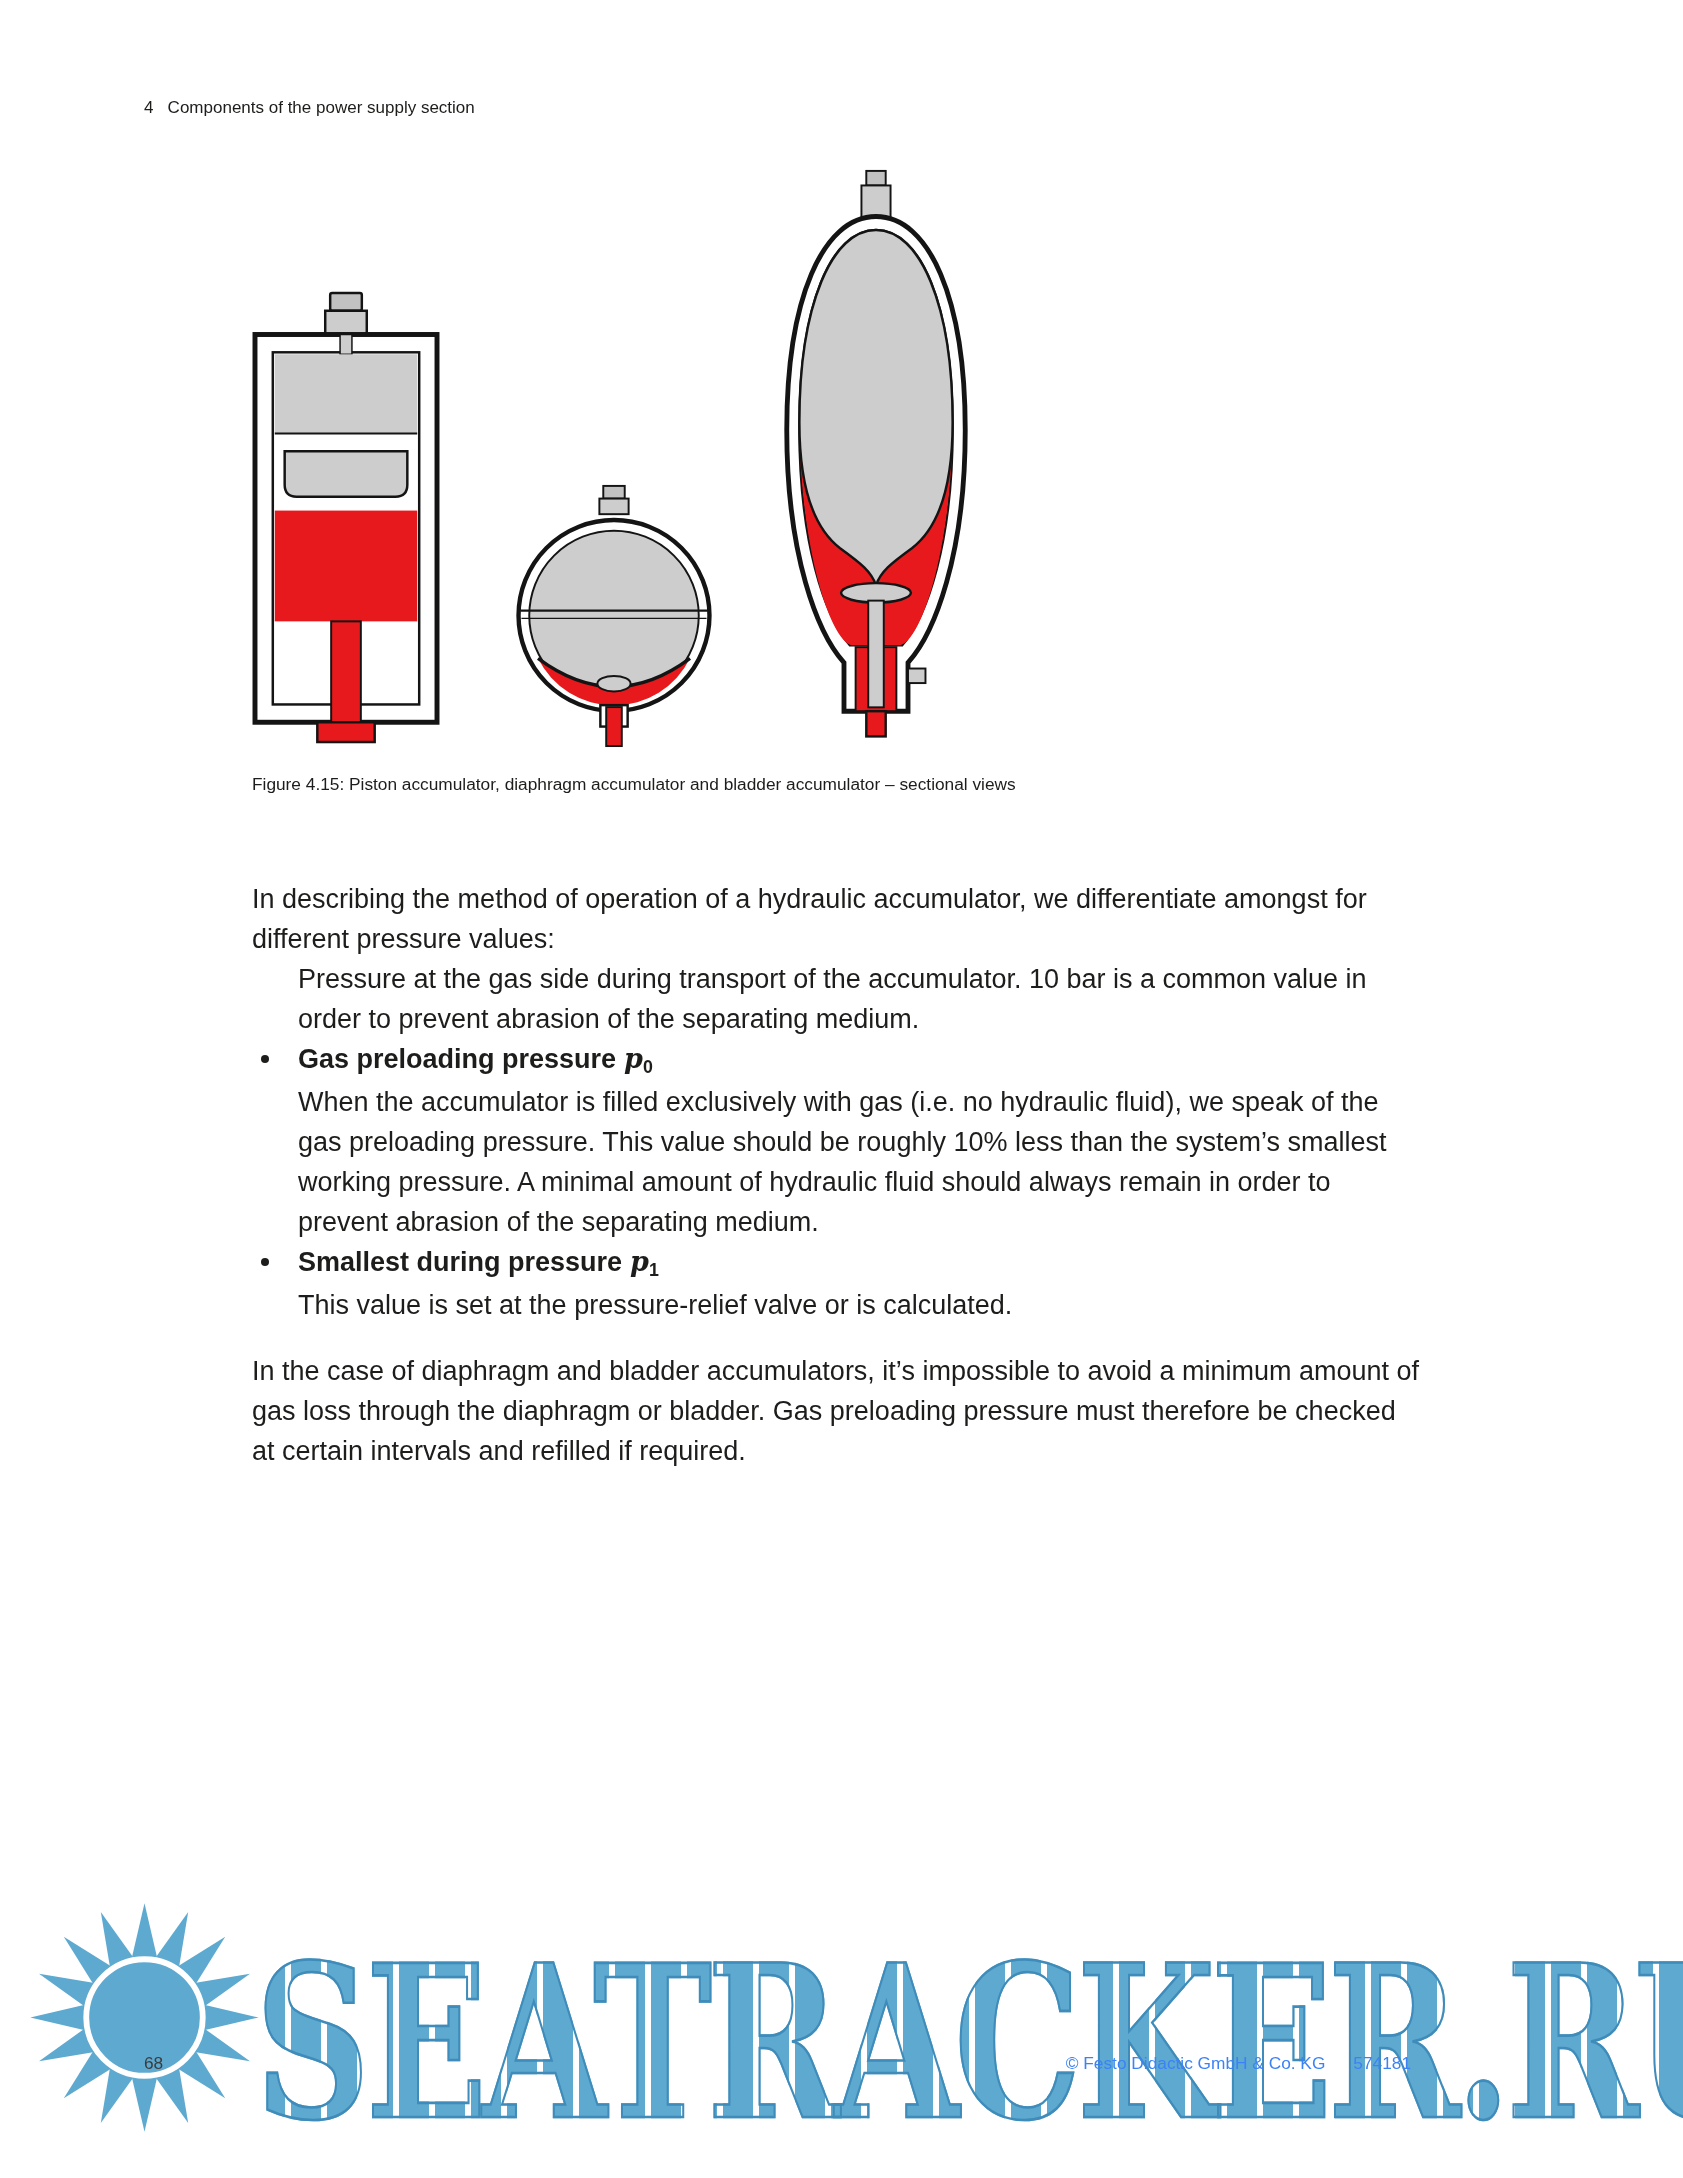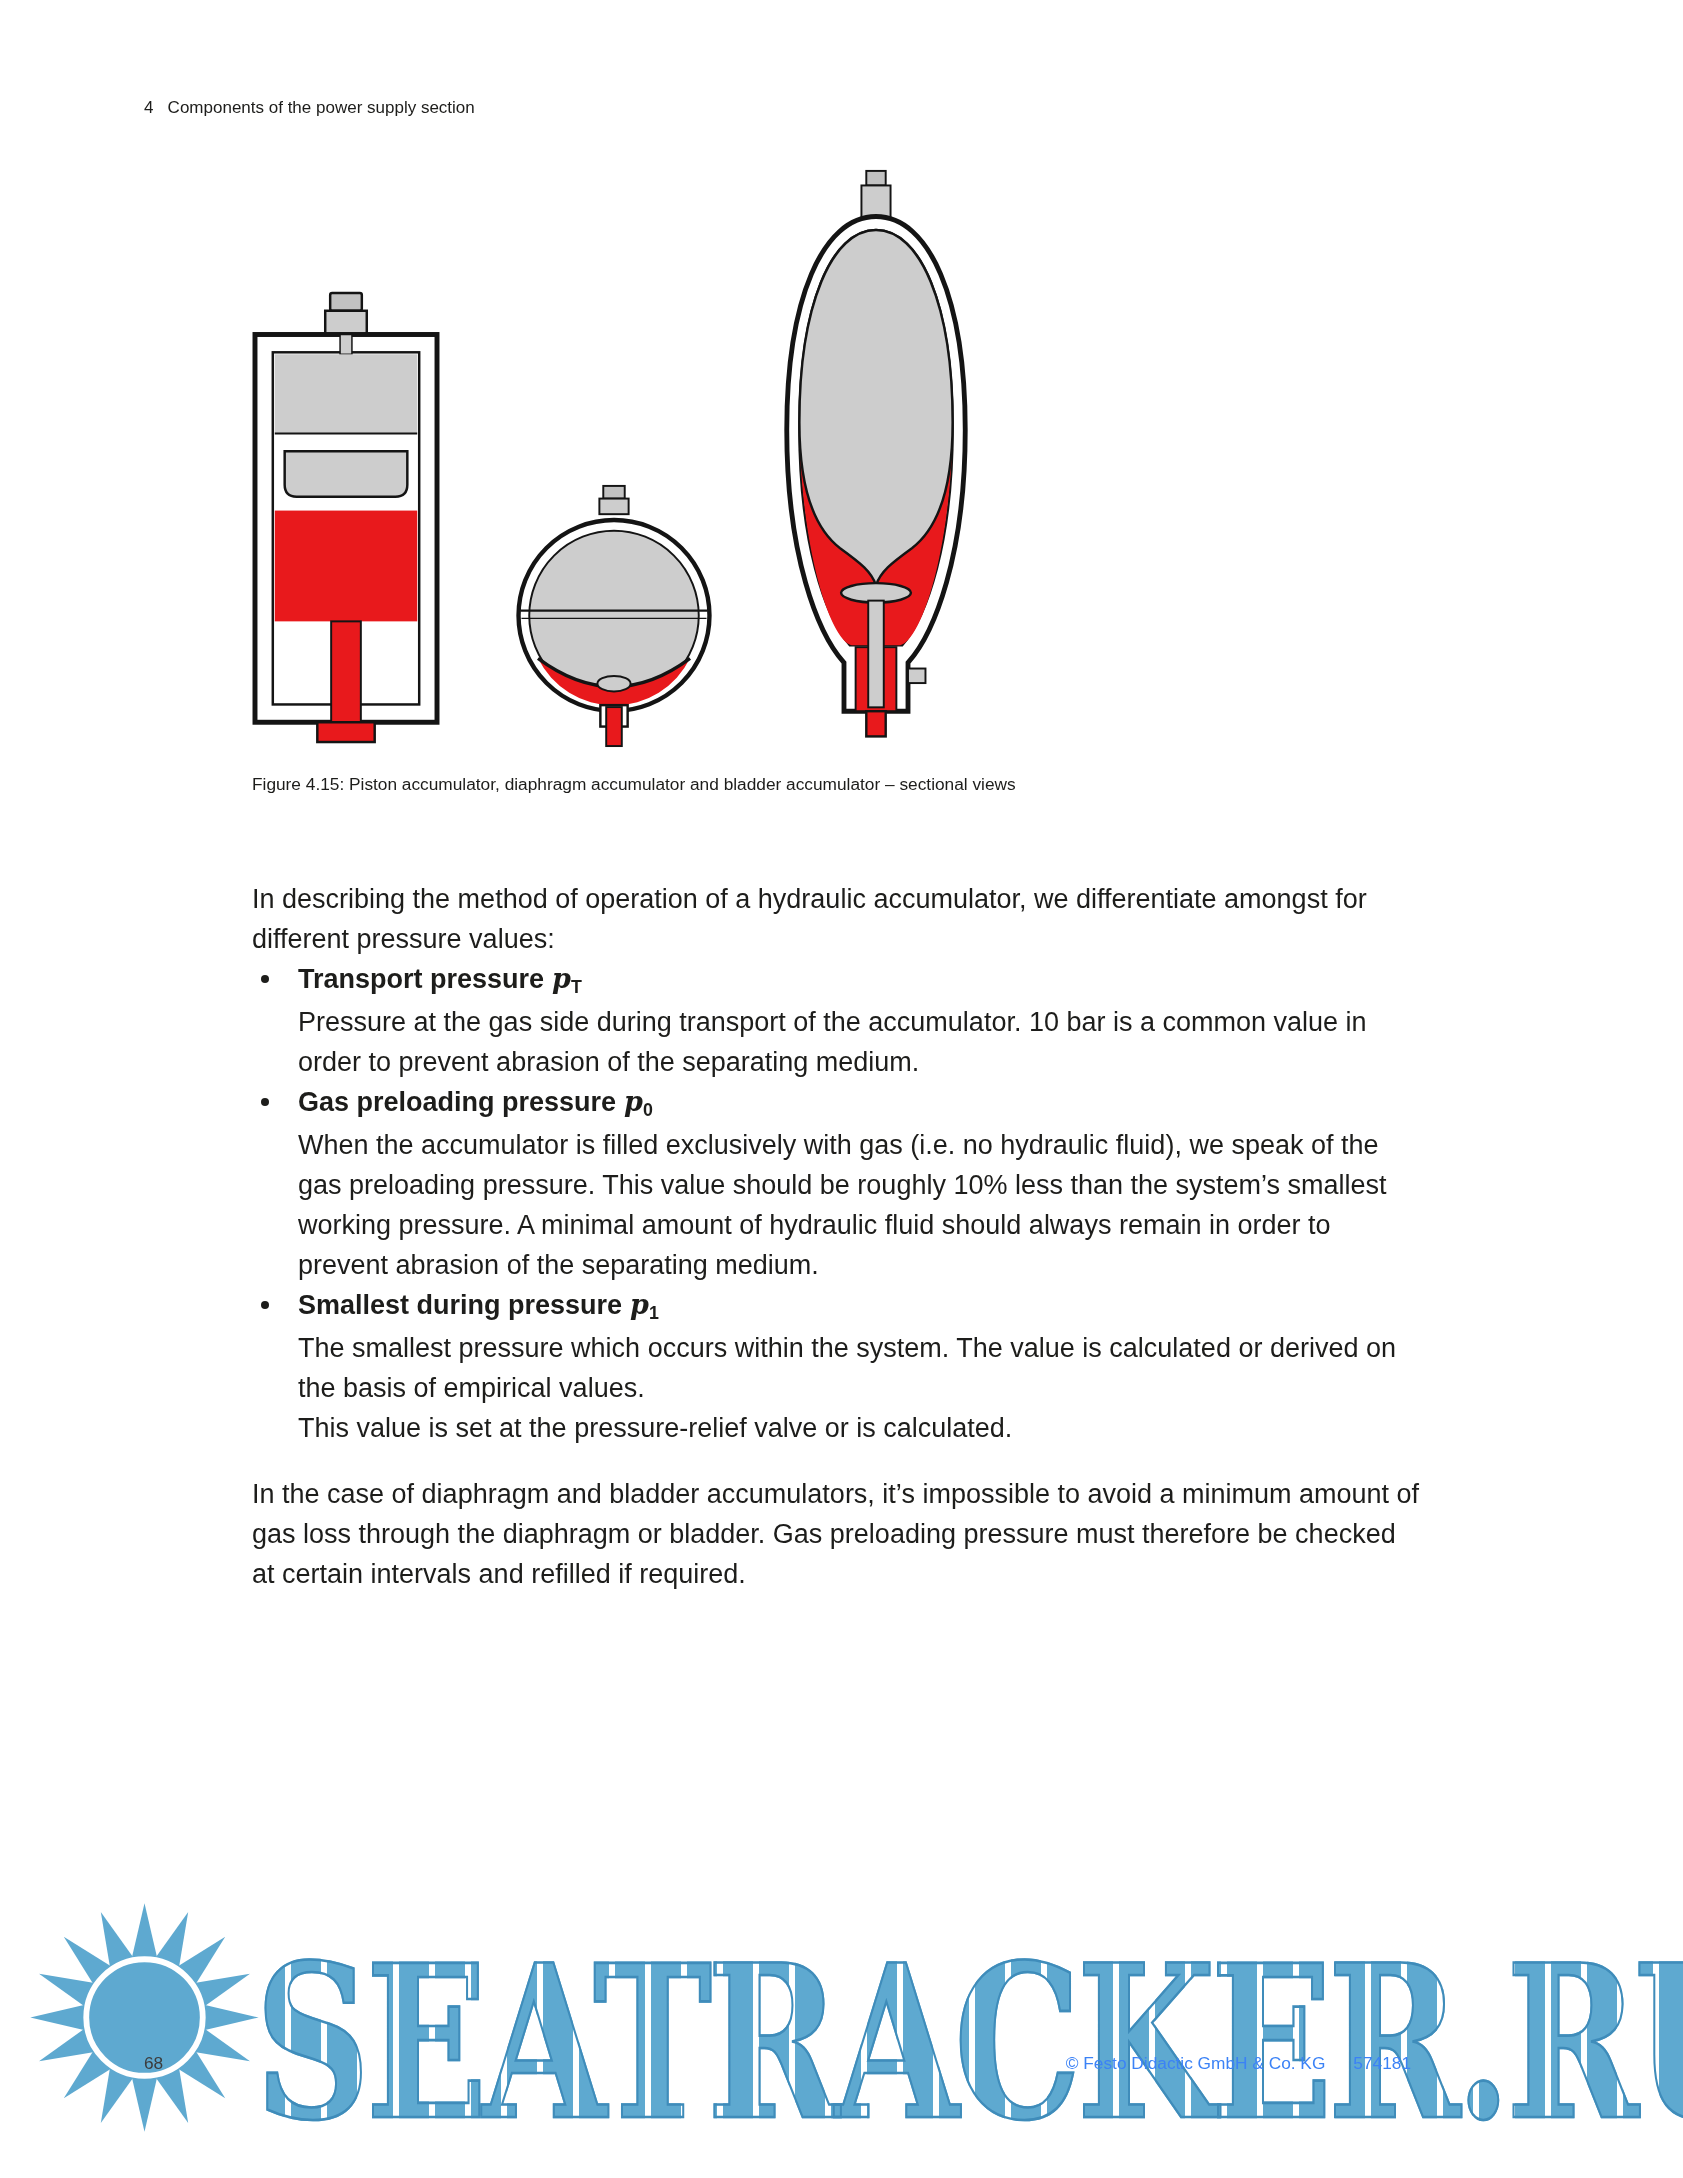--- a/index.html
+++ b/index.html
@@ -140,41 +140,36 @@
 
   <div class="caption">Figure 4.15: Piston accumulator, diaphragm accumulator and bladder accumulator – sectional views</div>
 
   <div class="text-block">
 
     <p>In describing the method of operation of a hydraulic accumulator, we differentiate amongst for different pressure values:</p>
 
     <div>
 
       <div class="bullet-item">
-        <div class="bullet-head">
-          <span class="dot"></span>
-          <span>Transport pressure</span><span class="psym">p</span><sub class="psub">T</sub>
-        </div>
         <div class="bullet-body">Pressure at the gas side during transport of the accumulator. 10 bar is a common value in order to prevent abrasion of the separating medium.</div>
       </div>
 
       <div class="bullet-item">
         <div class="bullet-head">
           <span class="dot"></span>
           <span>Gas preloading pressure</span><span class="psym">p</span><sub class="psub">0</sub>
         </div>
         <div class="bullet-body">When the accumulator is filled exclusively with gas (i.e. no hydraulic fluid), we speak of the gas preloading pressure. This value should be roughly 10% less than the system’s smallest working pressure. A minimal amount of hydraulic fluid should always remain in order to prevent abrasion of the separating medium.</div>
       </div>
 
       <div class="bullet-item">
         <div class="bullet-head">
           <span class="dot"></span>
           <span>Smallest during pressure</span><span class="psym">p</span><sub class="psub">1</sub>
         </div>
-        <div class="bullet-body">The smallest pressure which occurs within the system. The value is calculated or derived on the basis of empirical values.</div>
       </div>
 
       <div class="bullet-item">
         <div class="bullet-body">This value is set at the pressure-relief valve or is calculated.</div>
       </div>
 
     </div>
 
     <p class="closing">In the case of diaphragm and bladder accumulators, it’s impossible to avoid a minimum amount of gas loss through the diaphragm or bladder. Gas preloading pressure must therefore be checked at certain intervals and refilled if required.</p>
   </div>

